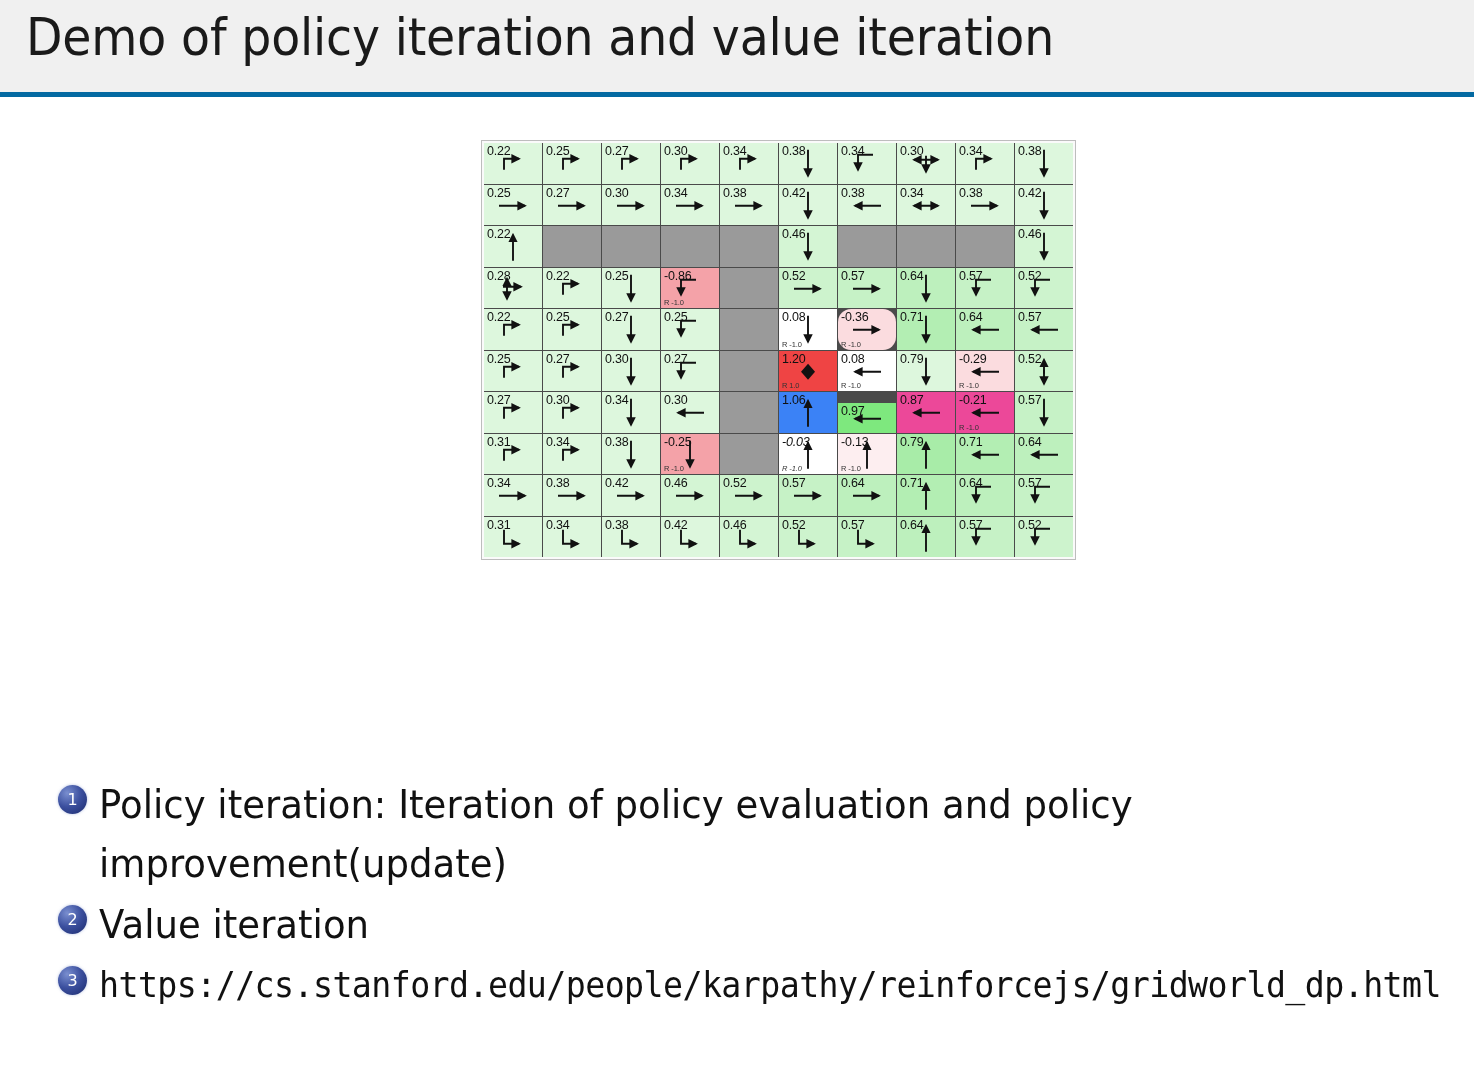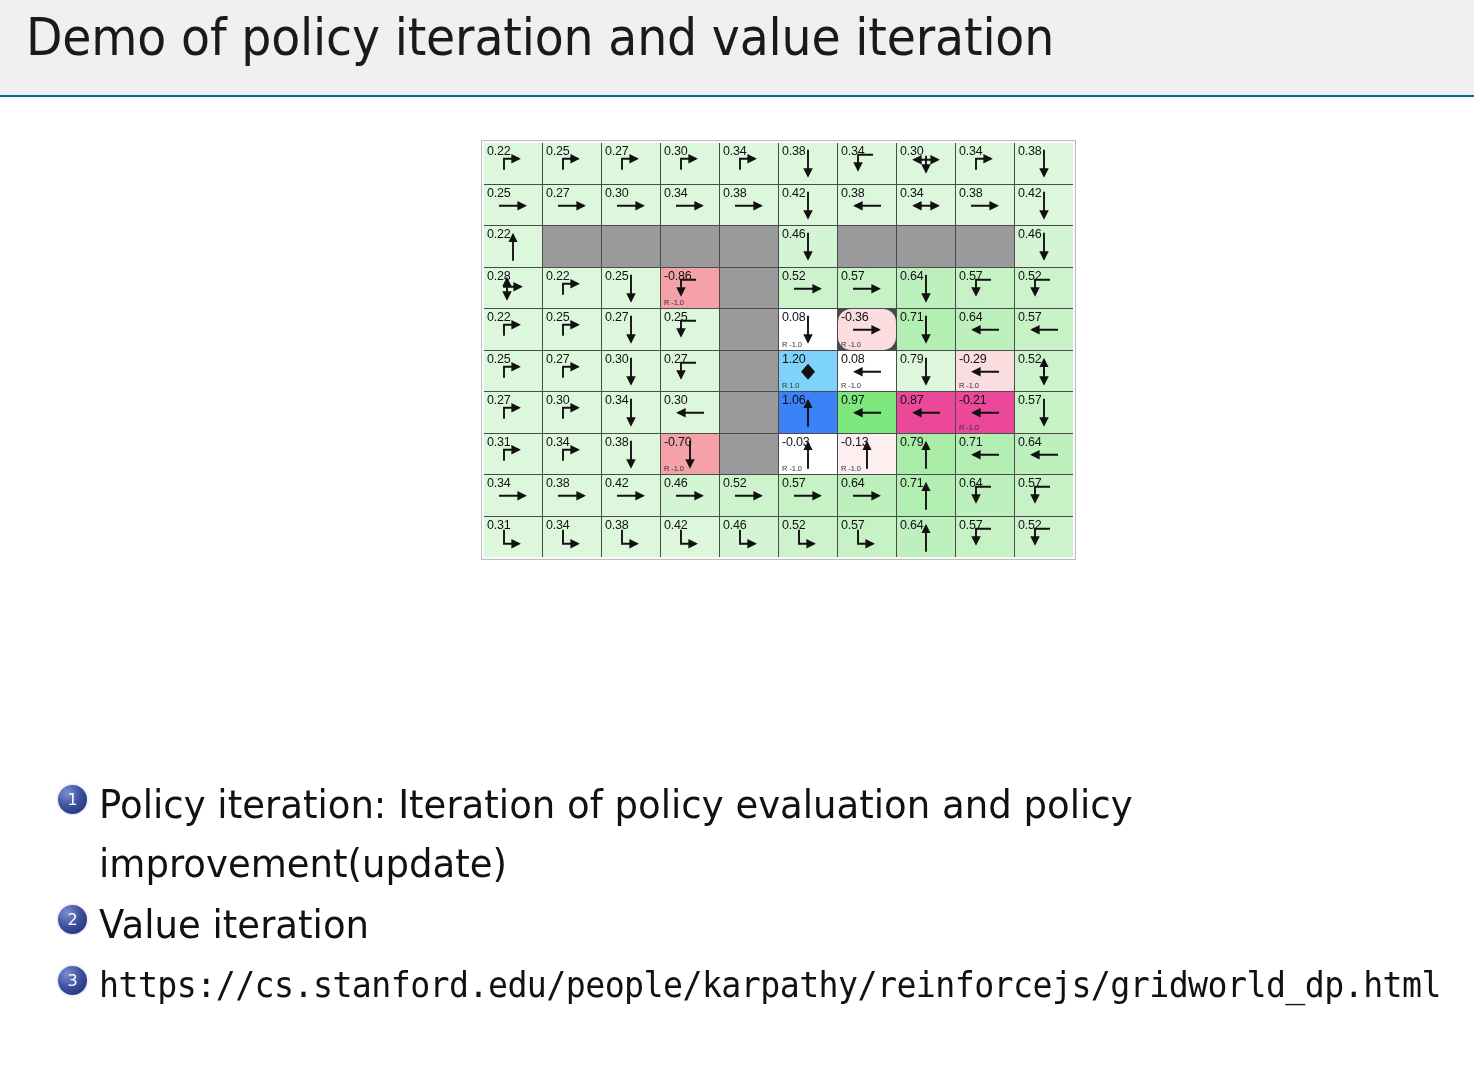--- a/index.html
+++ b/index.html
@@ -20,21 +20,21 @@
     background: #ffffff;
   }
   
   .titlebar {
     position: absolute;
     left: 0;
     top: 0;
     width: 1474px;
     height: 97px;
     background: #f0f0f0;
-    border-bottom: 2px solid #0369a1;
+    border-bottom: 5px solid #0369a1;
     box-sizing: border-box;
   }
   .titlebar .title {
     position: absolute;
     left: 26px;
     top: 8px;
     font-family: "DejaVu Sans", sans-serif;
     font-size: 51px;
     font-weight: 400;
     color: #1a1a1a;
@@ -758,21 +758,21 @@
               <defs>
                 <marker id="ah45" markerWidth="5" markerHeight="5" refX="4" refY="2.5" orient="auto" markerUnits="strokeWidth">
                   <path d="M0,0 L5,2.5 L0,5 z" fill="#111"></path>
                 </marker>
               </defs>
               <path fill="none" stroke="#111" stroke-width="1.9" marker-end="url(#ah45)" d="M26,11 L11,11 L11,26"></path>
             </svg>
           </div>
         </div>
         <div class="cell wall"></div>
-        <div class="cell" style="background: #7dd3fc; text-align: center;">
+        <div class="cell" style="background: #ef4444; text-align: center;">
           <div class="val">1.20</div>
           <div class="rew">R 1.0</div>
           <div class="arrows">
             <svg viewBox="0 0 40 40">
               <defs>
                 <marker id="ah46" markerWidth="5" markerHeight="5" refX="4" refY="2.5" orient="auto" markerUnits="strokeWidth">
                   <path d="M0,0 L5,2.5 L0,5 z" fill="#111"></path>
                 </marker>
               </defs>
               <path d="M20,12 L27,20 L20,28 L13,20 z" fill="#111"></path>
@@ -893,21 +893,21 @@
             <svg viewBox="0 0 40 40">
               <defs>
                 <marker id="ah55" markerWidth="5" markerHeight="5" refX="4" refY="2.5" orient="auto" markerUnits="strokeWidth">
                   <path d="M0,0 L5,2.5 L0,5 z" fill="#111"></path>
                 </marker>
               </defs>
               <line x1="20" y1="34" x2="20" y2="8" stroke="#111" stroke-width="1.9" stroke-linecap="butt" marker-end="url(#ah55)"></line>
             </svg>
           </div>
         </div>
-        <div class="cell" style="background: rgb(126, 232, 126);">
+        <div class="cell" style="background: rgb(126, 232, 126); margin-top: 11px;">
           <div class="val">0.97</div>
           <div class="arrows">
             <svg viewBox="0 0 40 40">
               <defs>
                 <marker id="ah56" markerWidth="5" markerHeight="5" refX="4" refY="2.5" orient="auto" markerUnits="strokeWidth">
                   <path d="M0,0 L5,2.5 L0,5 z" fill="#111"></path>
                 </marker>
               </defs>
               <line x1="34" y1="20" x2="8" y2="20" stroke="#111" stroke-width="1.9" stroke-linecap="butt" marker-end="url(#ah56)"></line>
             </svg>
@@ -986,35 +986,35 @@
               <defs>
                 <marker id="ah62" markerWidth="5" markerHeight="5" refX="4" refY="2.5" orient="auto" markerUnits="strokeWidth">
                   <path d="M0,0 L5,2.5 L0,5 z" fill="#111"></path>
                 </marker>
               </defs>
               <line x1="20" y1="6" x2="20" y2="32" stroke="#111" stroke-width="1.9" stroke-linecap="butt" marker-end="url(#ah62)"></line>
             </svg>
           </div>
         </div>
         <div class="cell" style="background: rgb(244, 162, 168);">
-          <div class="val">-0.70</div>
+          <div class="val">-0.25</div>
           <div class="rew">R -1.0</div>
           <div class="arrows">
             <svg viewBox="0 0 40 40">
               <defs>
                 <marker id="ah63" markerWidth="5" markerHeight="5" refX="4" refY="2.5" orient="auto" markerUnits="strokeWidth">
                   <path d="M0,0 L5,2.5 L0,5 z" fill="#111"></path>
                 </marker>
               </defs>
               <line x1="20" y1="6" x2="20" y2="32" stroke="#111" stroke-width="1.9" stroke-linecap="butt" marker-end="url(#ah63)"></line>
             </svg>
           </div>
         </div>
         <div class="cell wall"></div>
-        <div class="cell" style="background: rgb(255, 255, 255);">
+        <div class="cell" style="background: rgb(255, 255, 255); font-style: italic;">
           <div class="val">-0.03</div>
           <div class="rew">R -1.0</div>
           <div class="arrows">
             <svg viewBox="0 0 40 40">
               <defs>
                 <marker id="ah64" markerWidth="5" markerHeight="5" refX="4" refY="2.5" orient="auto" markerUnits="strokeWidth">
                   <path d="M0,0 L5,2.5 L0,5 z" fill="#111"></path>
                 </marker>
               </defs>
               <line x1="20" y1="34" x2="20" y2="8" stroke="#111" stroke-width="1.9" stroke-linecap="butt" marker-end="url(#ah64)"></line>

